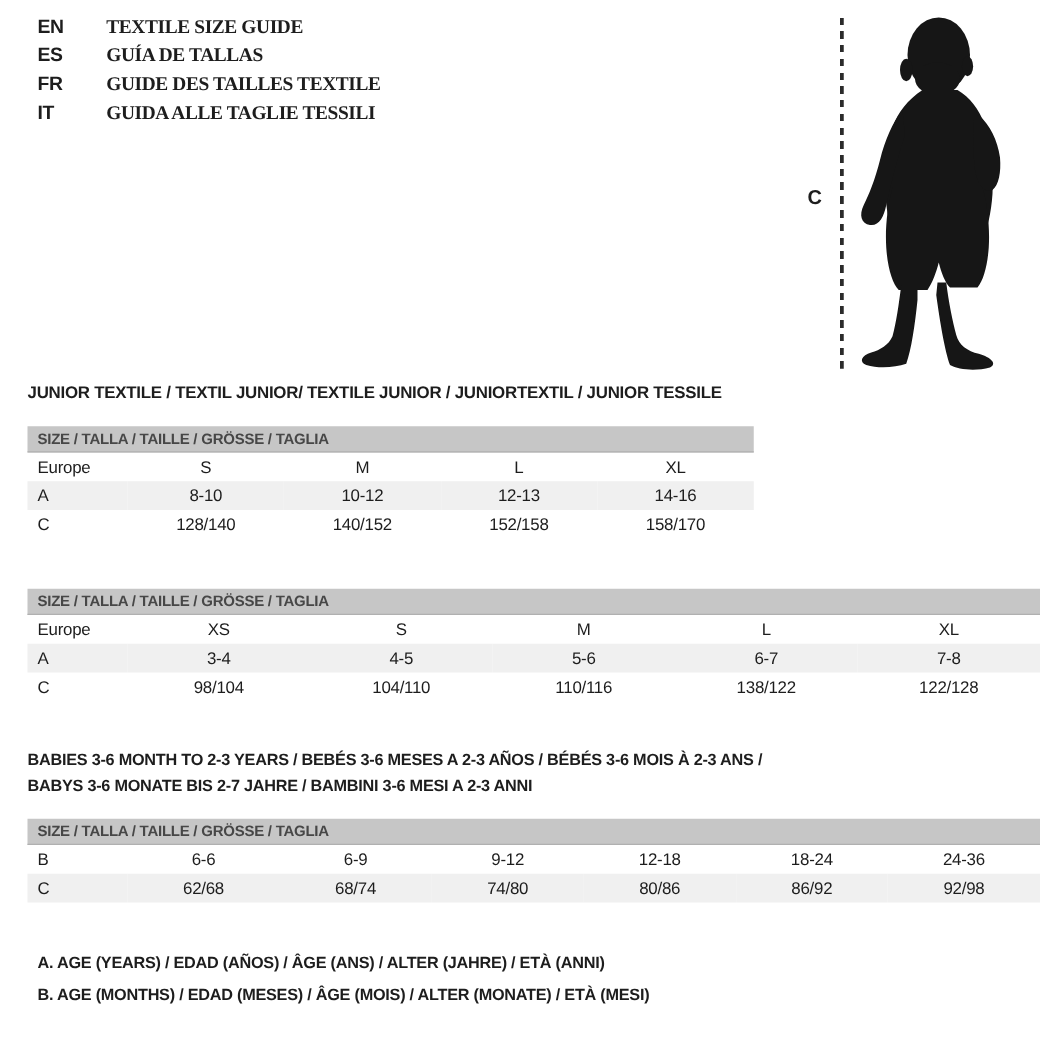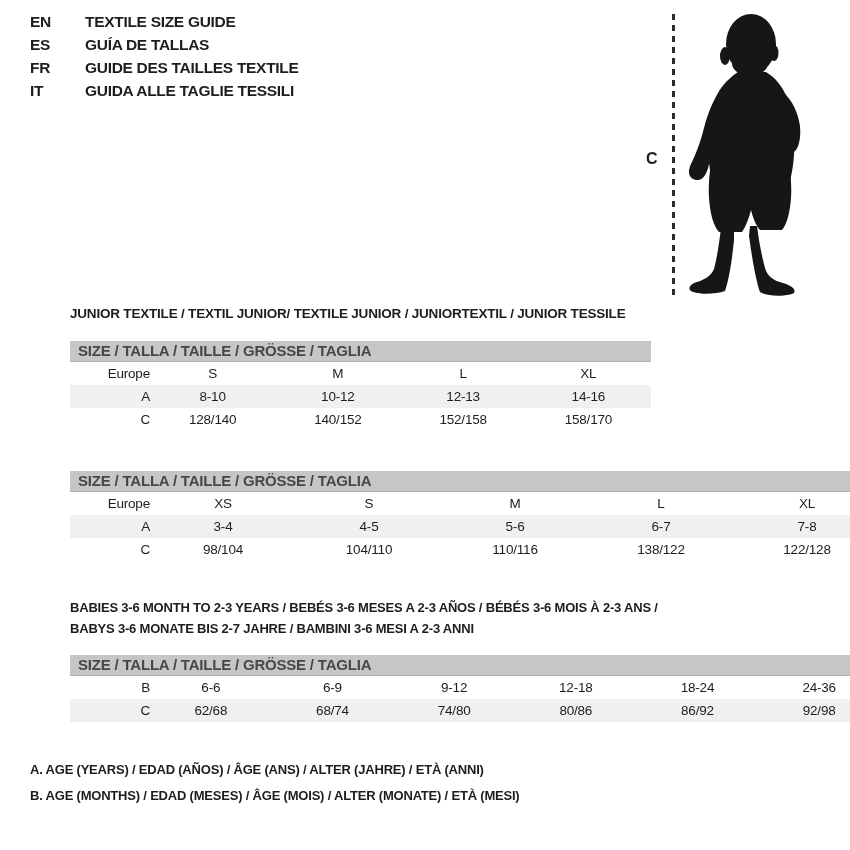--- a/index.html
+++ b/index.html
@@ -14,58 +14,58 @@
 
   
   .lang-header {
     position:absolute; top:10px; left:30px;
   }
   .lang-row {
     display:flex; height:23px; align-items:center;
     font-weight:bold; font-size:15.5px; letter-spacing:-0.3px;
   }
   .lang-code { width:55px; }
-  .lang-title { white-space:nowrap; }
+  .lang-title { white-space:nowrap;font-family:Liberation Serif, serif; }
 
   
   .figure-area { position:absolute; top:0; left:620px; width:230px; height:310px; }
   .measure-label {
     position:absolute; top:150px; left:26px;
     font-weight:bold; font-size:16px;
   }
   .measure-line {
     position:absolute; top:14px; left:52px; width:3px; height:281px;
     background-image:repeating-linear-gradient(to bottom,
       #2b2b2b 0px, #2b2b2b 6px, transparent 6px, transparent 11px);
   }
   .silhouette-svg { position:absolute; top:0; left:60px; }
 
   
-  .section { position:absolute; left:22px;margin-left:48px; }
+  .section { position:absolute; left:22px; }
   .section-title {
     font-weight:bold; font-size:13.5px; line-height:16px;
     letter-spacing:-0.2px; white-space:nowrap;
   }
   .section-title .sub { font-size:10px; vertical-align:sub; }
   .title-line { font-weight:bold; font-size:13px; line-height:21px; letter-spacing:-0.2px; white-space:nowrap; }
 
   .size-bar {
     background:#c6c6c6; border-bottom:1px solid #b0b0b0;
-    color:#474747; font-weight:bold; font-size:15px;
+    color:#474747; font-weight:bold; font-size:12px;
     height:21px; line-height:20px; padding-left:8px;
     letter-spacing:-0.2px;
   }
   table.size-table { width:100%; border-collapse:collapse; table-layout:fixed; }
   table.size-table tr { height:23px; }
   table.size-table tr:nth-child(even) { background:#f0f0f0; }
   table.size-table td {
     font-size:13.5px; text-align:center; padding:0;
     letter-spacing:-0.2px; vertical-align:middle;
   }
-  table.size-table td.row-label { text-align:right; padding-left:8px; }
+  table.size-table td.row-label { text-align:left; padding-left:8px; }
   col.label-col { width:80px; }
 
   #section-junior   { top:306px; width:581px; }
   #section-junior .size-bar { margin-top:19px; }
   #section-children { top:453px; width:810px; }
   #section-children .size-bar { margin-top:18px; }
   #section-babies   { top:597px; width:810px; }
   #section-babies .size-bar { margin-top:16px; }
 
   

